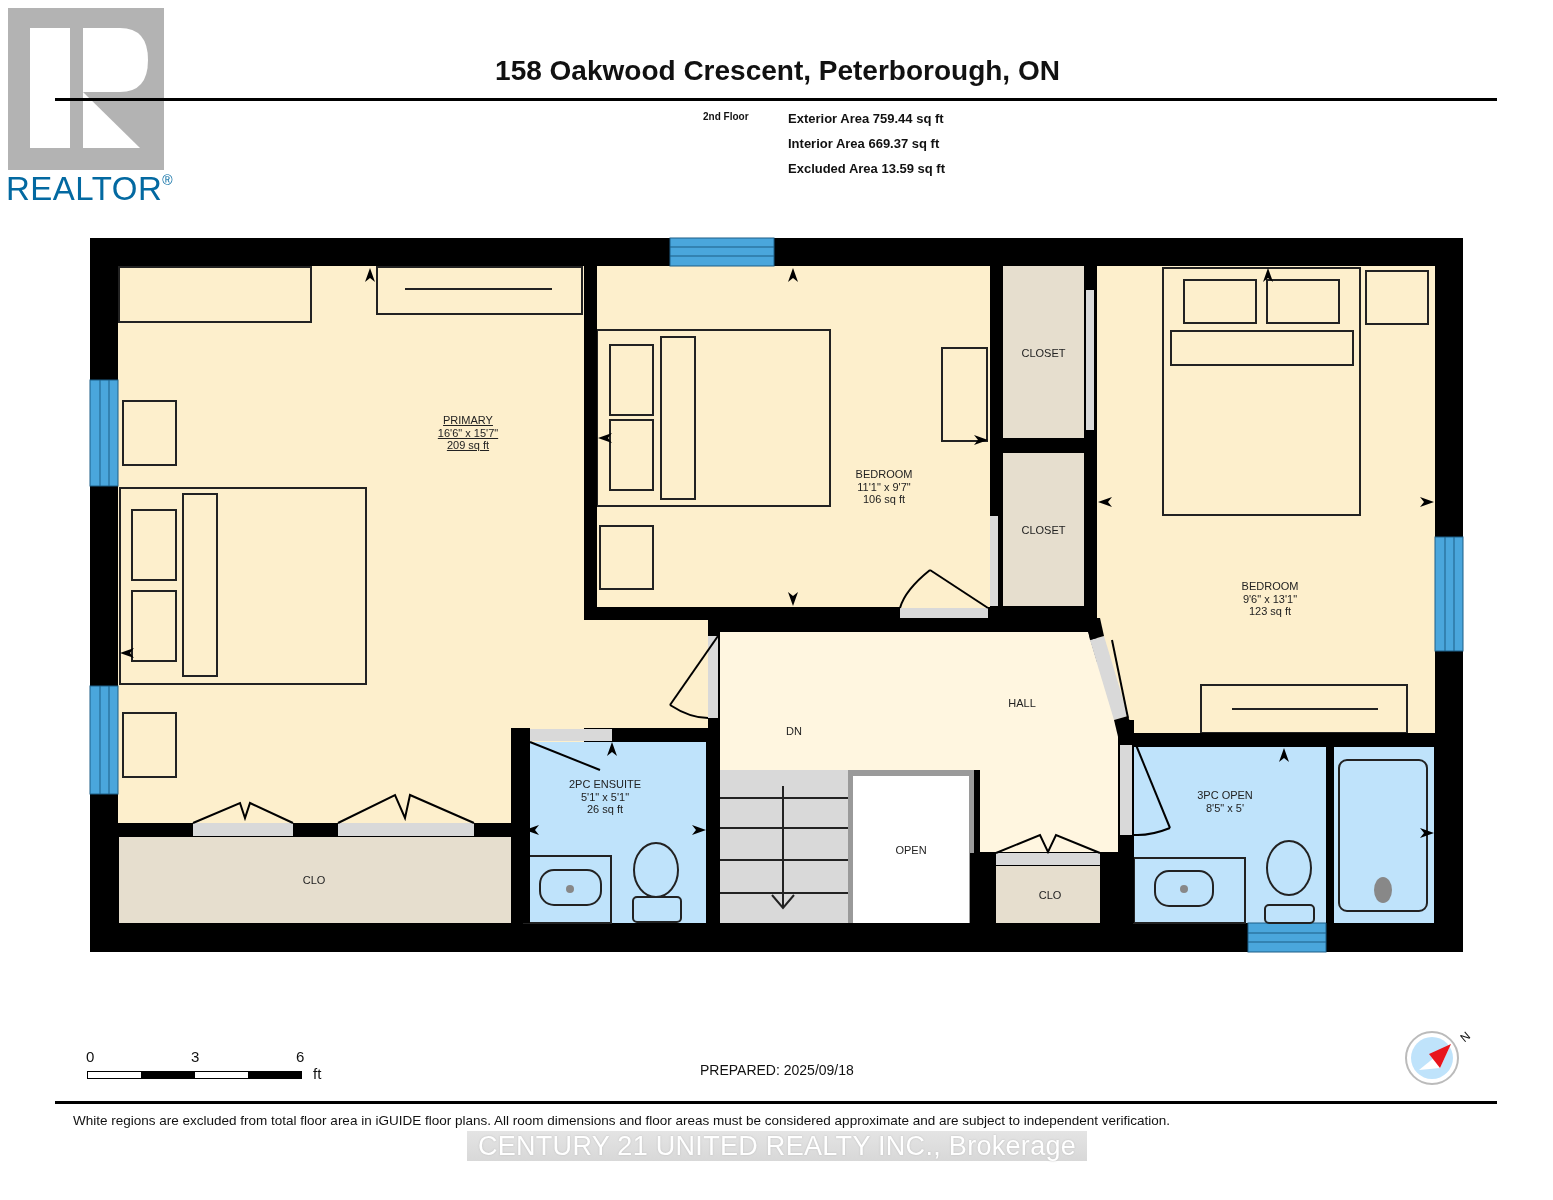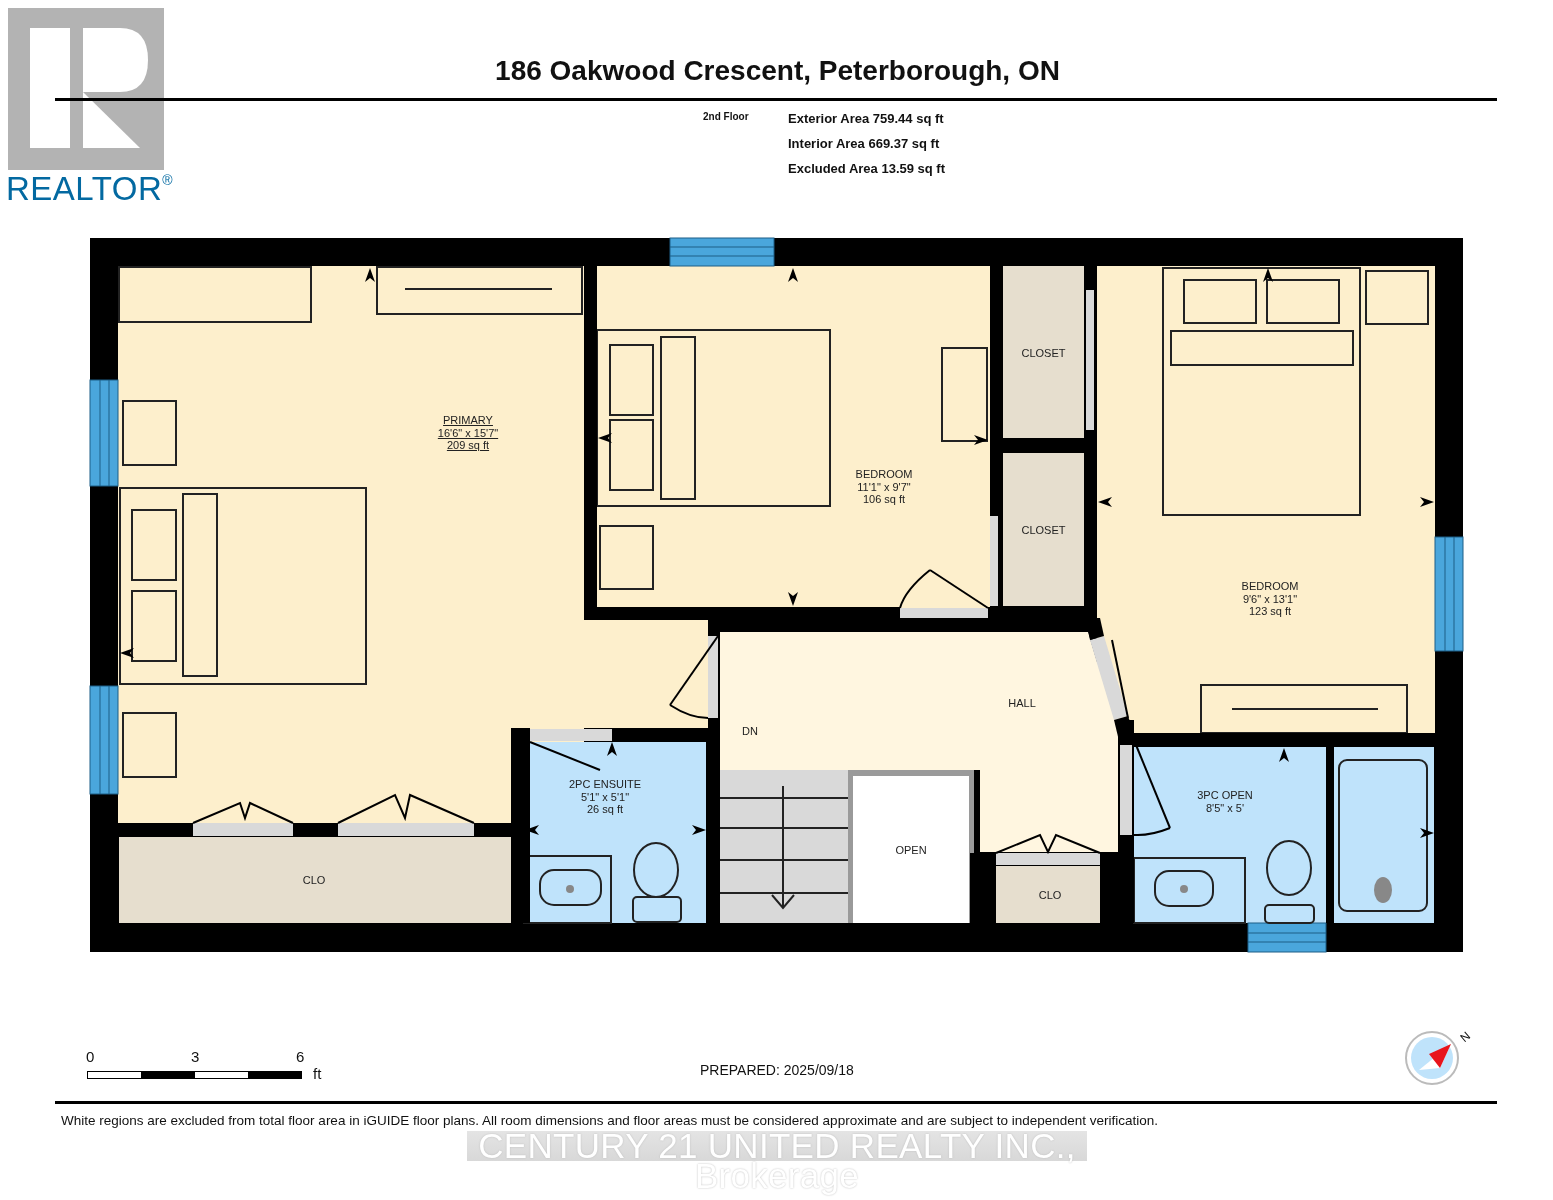--- a/index.html
+++ b/index.html
@@ -11,37 +11,37 @@
   .title{left:0;width:1553px;top:55px;text-align:center;font-weight:bold;font-size:28px;}
   .title span{position:relative;left:1px;}
   .rule-top{left:55px;top:98px;width:1442px;height:3px;background:#000;}
   .floor-label{left:703px;top:111px;font-weight:bold;font-size:10px;}
   .area{left:788px;font-size:13px;font-weight:bold;}
   .floorplan{left:0;top:0;}
   .room-label{position:absolute;text-align:center;font-size:11px;line-height:12.5px;color:#222;}
   .scale-num{position:absolute;font-size:15px;top:1048px;}
   .prepared{left:700px;top:1062px;font-size:14px;}
   .rule-bot{left:55px;top:1101px;width:1442px;height:3px;background:#000;}
-  .disclaimer{left:61px;top:1113px;font-size:13.5px;}
-  .watermark{left:467px;top:1131px;width:620px;height:30px;font-size:35px;color:#fff;text-align:center;
+  .disclaimer{left:73px;top:1113px;font-size:13.5px;}
+  .watermark{left:467px;top:1131px;width:620px;height:30px;font-size:27px;color:#fff;text-align:center;
     background:linear-gradient(#e4e4e4,#d8d8d8);line-height:30px;letter-spacing:0.3px;text-shadow:0 0 2px #bbb;}
 </style>
 </head>
 <body>
 
 <div class="abs logo">
   <svg width="156" height="162" viewBox="0 0 156 162">
     <rect x="22" y="20" width="40" height="120" fill="#fff"></rect>
     <path d="M75 20 H112 Q140 20 140 52 Q140 84 112 84 H75 Z" fill="#fff"></path>
     <path d="M75 84 L75 140 L132 140 Z" fill="#fff"></path>
   </svg>
 </div>
 <div class="abs logo-word"><span>REALTOR</span><sup>®</sup></div>
 
-<div class="abs title"><span>186 Oakwood Crescent, Peterborough, ON</span></div>
+<div class="abs title"><span>158 Oakwood Crescent, Peterborough, ON</span></div>
 <div class="abs rule-top"></div>
 <div class="abs floor-label">2nd Floor</div>
 <div class="abs area" style="top:111px">Exterior Area 759.44 sq ft</div>
 <div class="abs area" style="top:136px">Interior Area 669.37 sq ft</div>
 <div class="abs area" style="top:161px">Excluded Area 13.59 sq ft</div>
 
 <svg class="abs floorplan" width="1553" height="1000" viewBox="0 0 1553 1000">
   <defs>
     <marker id="arr" viewBox="0 0 10 10" refX="5" refY="5" markerWidth="6" markerHeight="6" orient="auto">
         <path d="M0 0 L10 5 L0 10 L3 5 Z" fill="#000"></path>
@@ -217,21 +217,21 @@
     <div>106 sq ft</div>
 </div>
 <div class="room-label" style="left:1210px;top:580px;width:120px;">
   <div>BEDROOM</div>
     <div>9'6" x 13'1"</div>
     <div>123 sq ft</div>
 </div>
 <div class="room-label" style="left:1003px;top:347px;width:81px;">CLOSET</div>
 <div class="room-label" style="left:1003px;top:524px;width:81px;">CLOSET</div>
 <div class="room-label" style="left:982px;top:697px;width:80px;">HALL</div>
-<div class="room-label" style="left:720px;top:725px;width:60px;">DN</div>
+<div class="room-label" style="left:764px;top:725px;width:60px;">DN</div>
 <div class="room-label" style="left:871px;top:844px;width:80px;">OPEN</div>
 <div class="room-label" style="left:545px;top:778px;width:120px;">
   <div>2PC ENSUITE</div>
     <div>5'1" x 5'1"</div>
     <div>26 sq ft</div>
 </div>
 <div class="room-label" style="left:1165px;top:789px;width:120px;">
   <div>3PC OPEN</div>
     <div>8'5" x 5'</div>
 </div>

